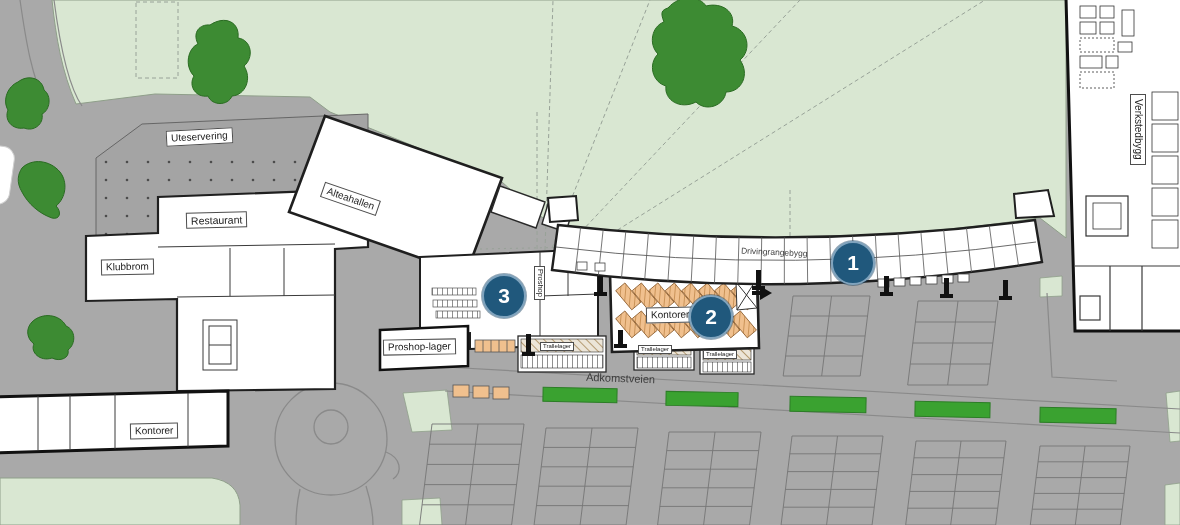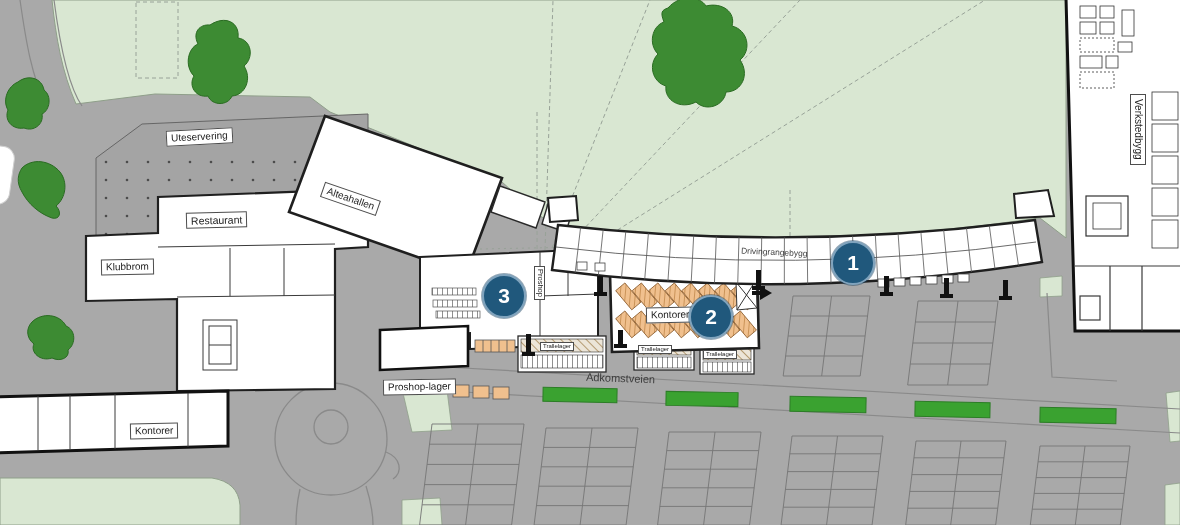--- a/index.html
+++ b/index.html
@@ -405,21 +405,21 @@
   </g>
 
   <rect x="-16" y="146" width="28" height="58" rx="12" fill="#fff" stroke="#cfcfcf" transform="rotate(8 -2 175)"></rect>
 </svg>
 
 <div class="label" style="left:166px;top:129px;transform:rotate(-3deg);">Uteservering</div>
 <div class="label" style="left:186px;top:212px;transform:rotate(-1.5deg);font-size:10.5px;">Restaurant</div>
 <div class="label" style="left:101px;top:259px;transform:rotate(-1deg);">Klubbrom</div>
 <div class="label" style="left:321px;top:191px;transform:rotate(19deg);">Alteahallen</div>
 <div class="label vert" style="left:545px;top:266px;font-size:7.5px;padding:0 2px;">Proshop</div>
-<div class="label" style="left:383px;top:339px;transform:rotate(-1deg);margin-top:40px;">Proshop-lager</div>
+<div class="label" style="left:383px;top:339px;transform:rotate(-1deg);">Proshop-lager</div>
 <div class="label" style="left:646px;top:307px;transform:rotate(-1deg);">Kontorer</div>
 <div class="label tiny" style="left:540px;top:342px;">Trallelager</div>
 <div class="label tiny" style="left:638px;top:345px;">Trallelager</div>
 <div class="label tiny" style="left:703px;top:350px;">Trallelager</div>
 <div class="label" style="left:130px;top:423px;transform:rotate(-1deg);">Kontorer</div>
 <div class="label plain" style="left:737px;top:247px;transform:rotate(2.5deg);font-size:8.5px;">Drivingrangebygg</div>
 <div class="label plain" style="left:582px;top:371px;transform:rotate(2deg);font-size:11px;">Adkomstveien</div>
 <div class="label vert" style="left:1146px;top:94px;">Verkstedbygg</div>
 
 <div class="marker" style="left:853px;top:263px;">

